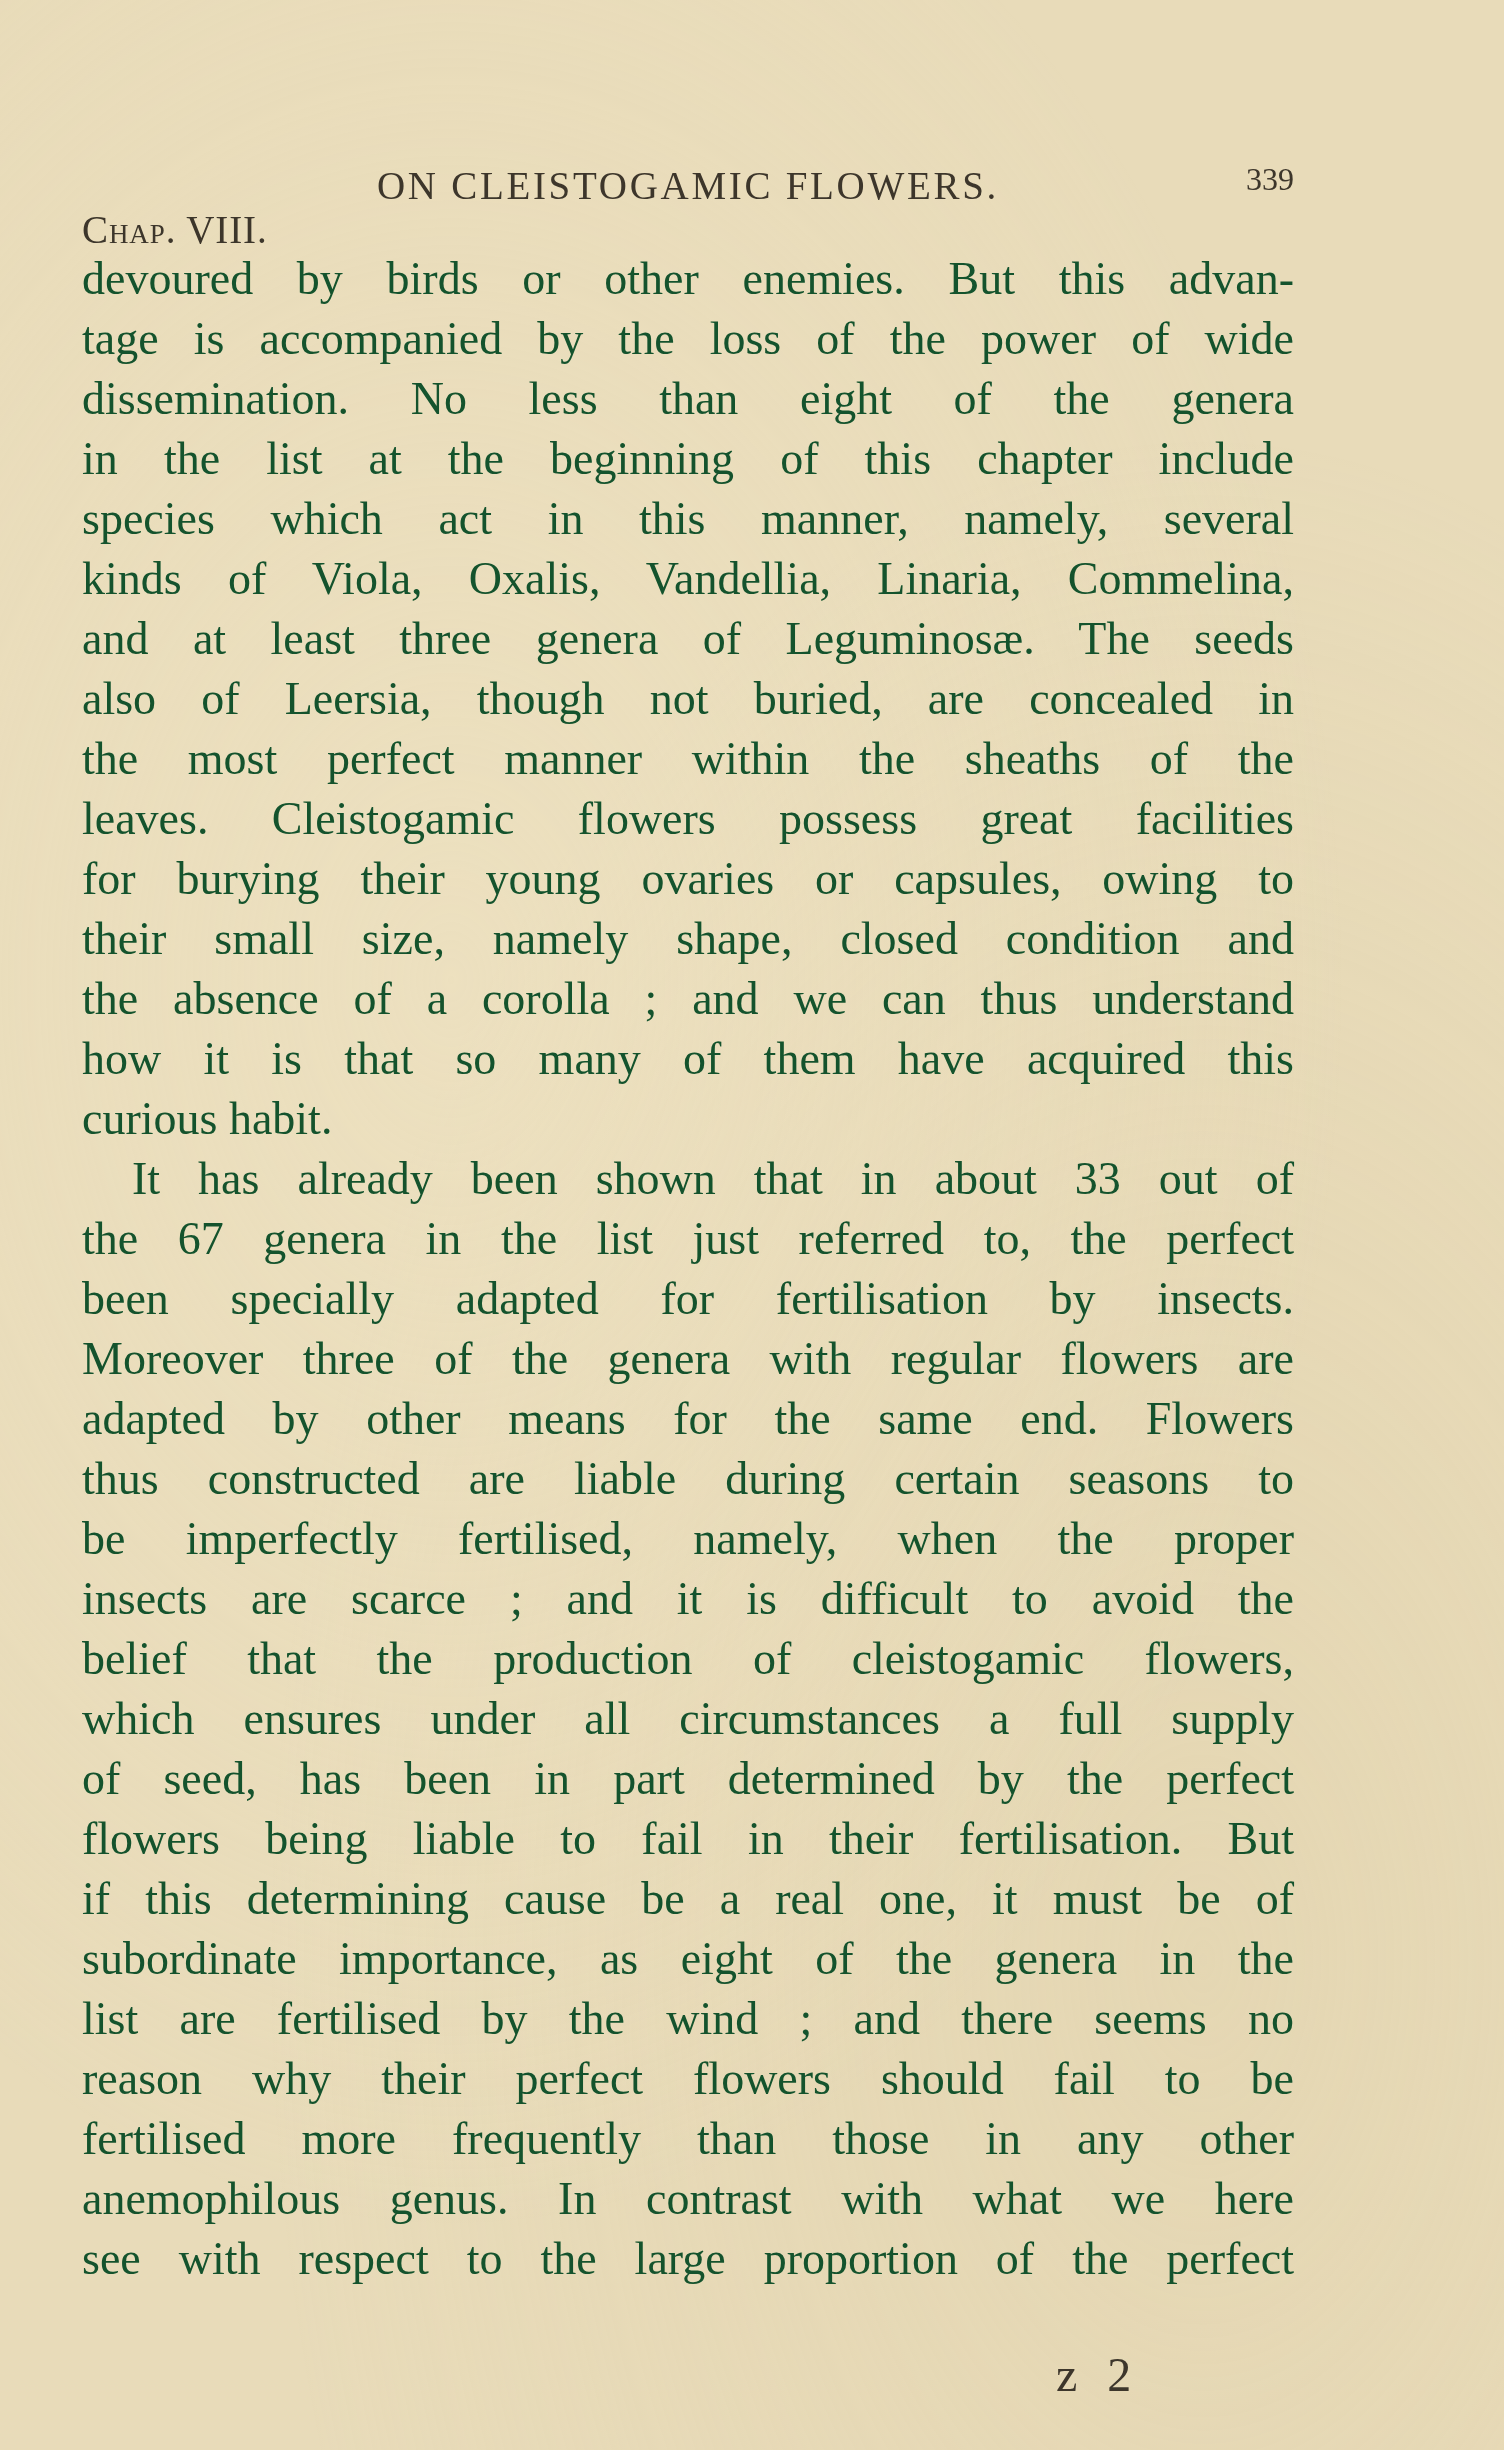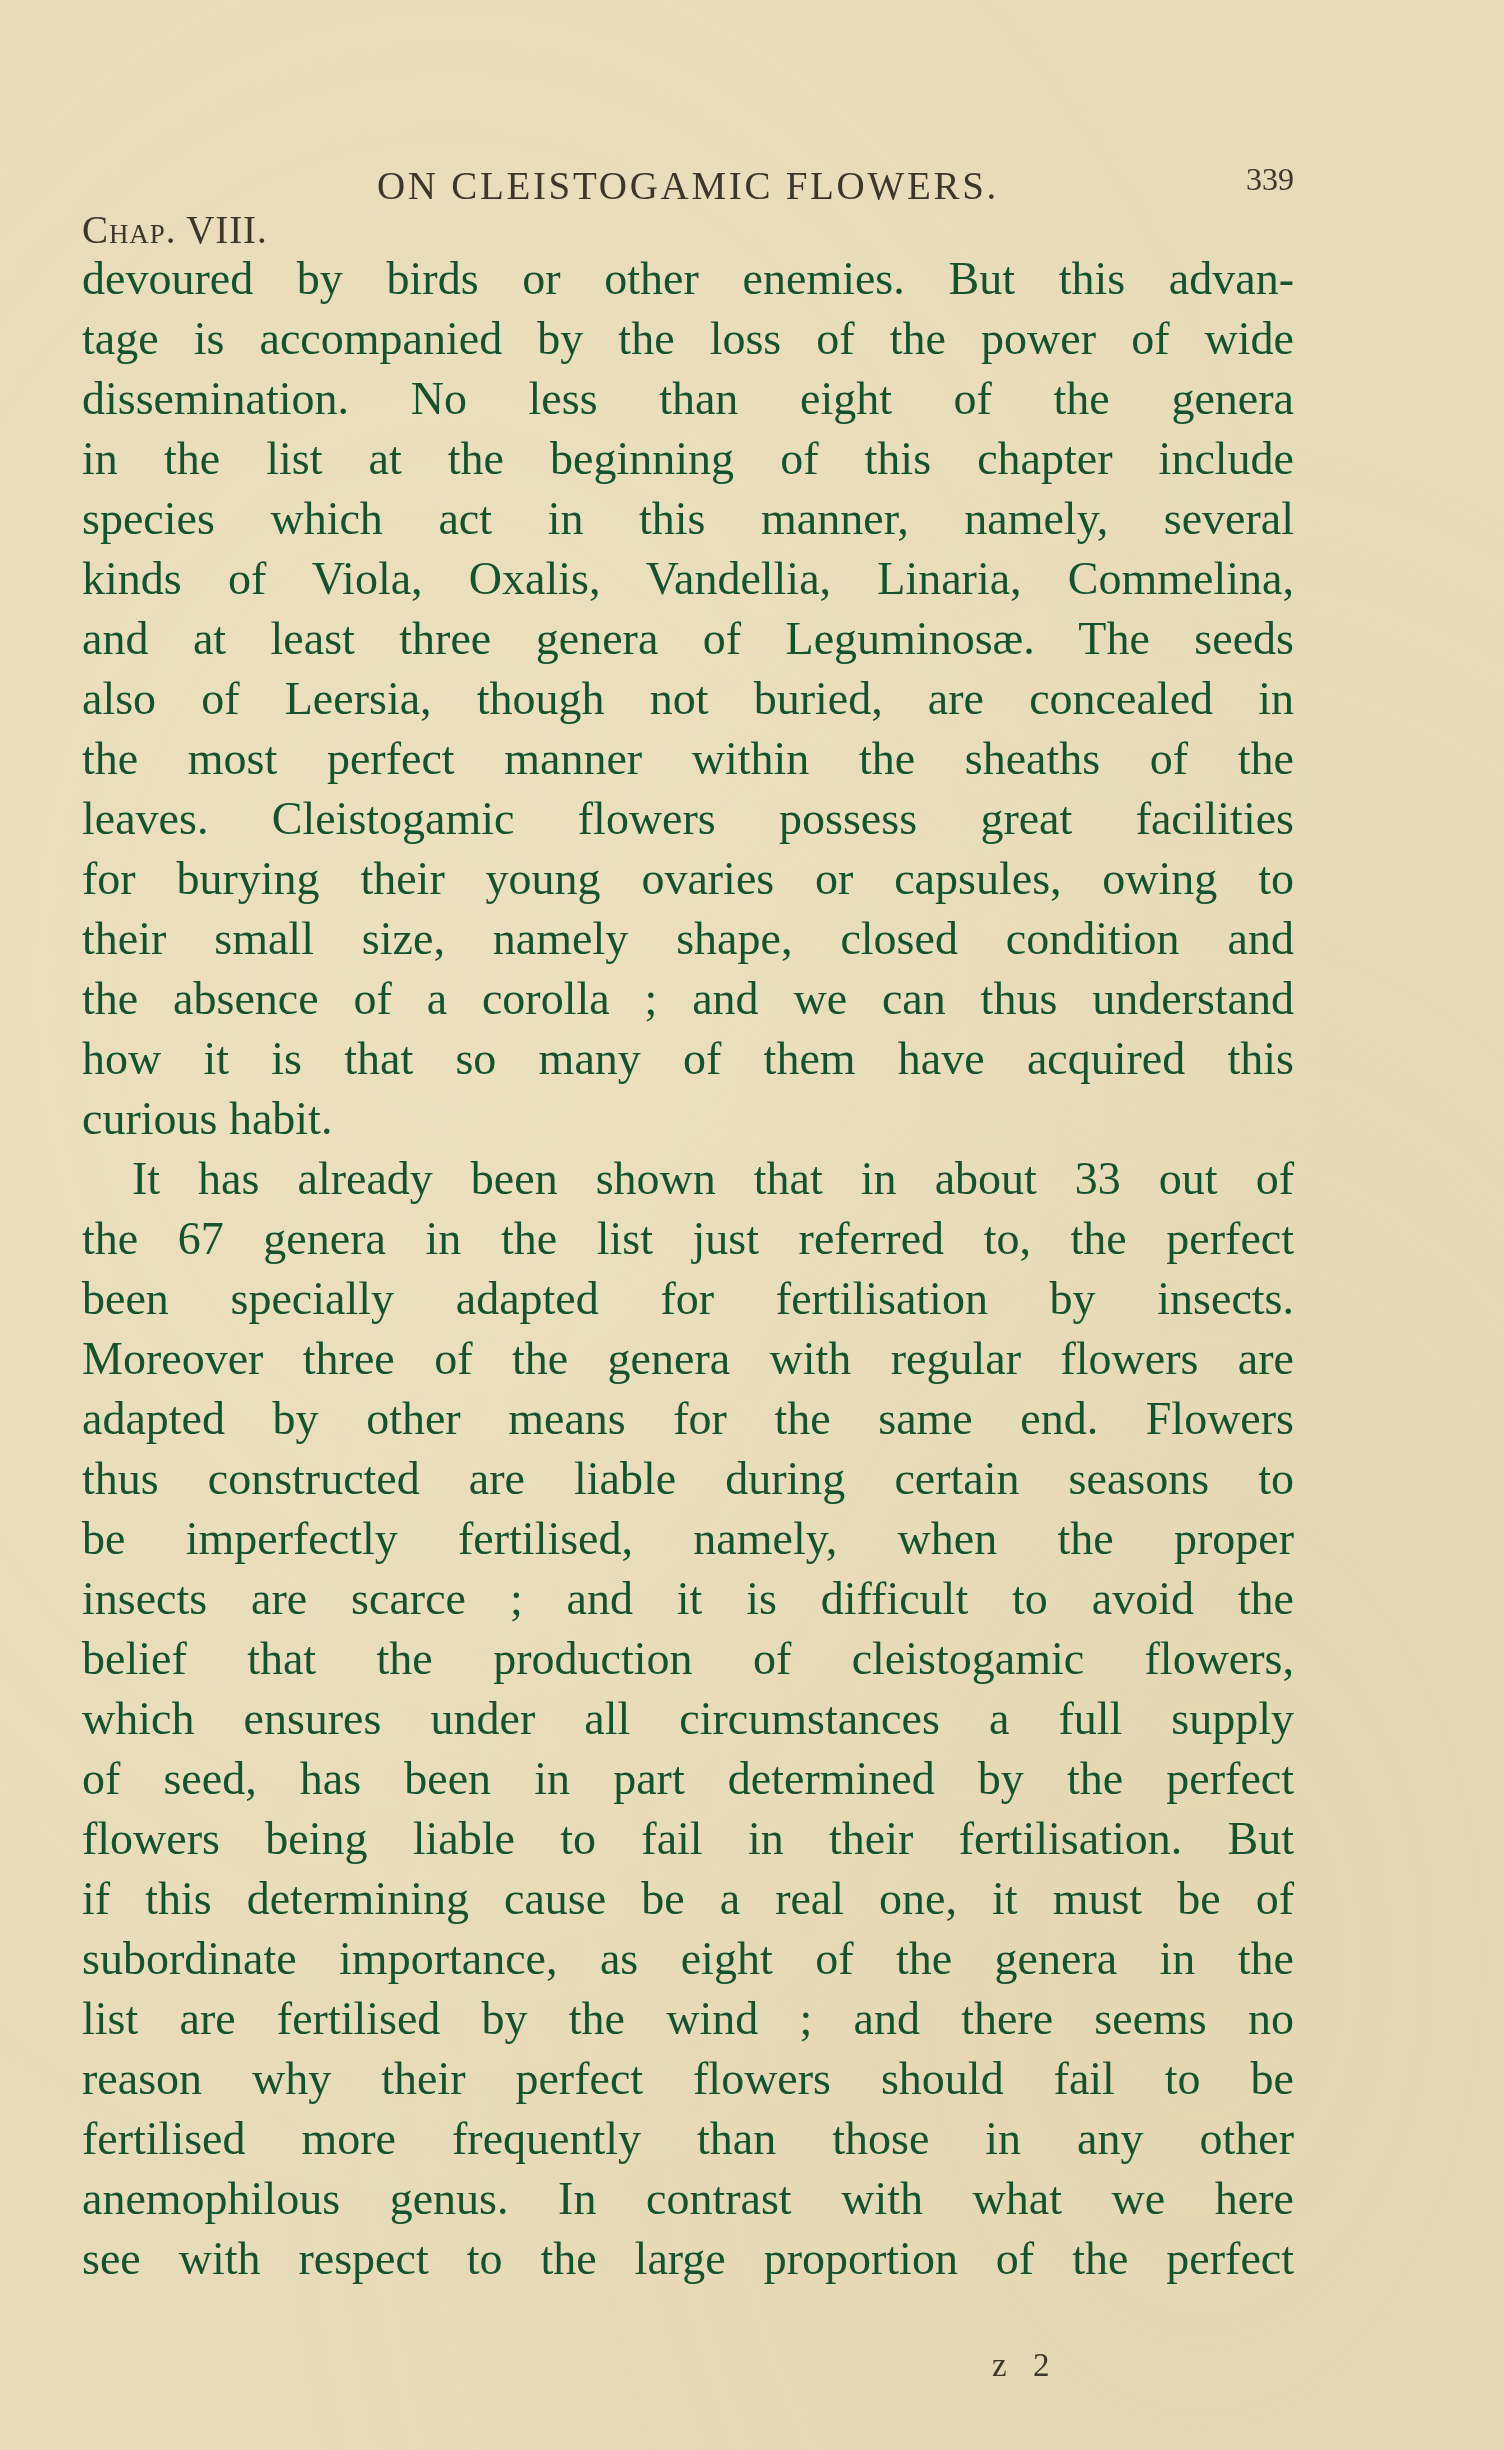--- a/index.html
+++ b/index.html
@@ -73,22 +73,22 @@
   }
   .line.last {
     text-align-last: left;
   }
   .line.indent {
     padding-left: 50px;
   }
   .signature {
     position: absolute;
     top: 2347px;
-    left: 992px;
-    font-size: 33px;
+    left: 1056px;
+    font-size: 48px;
     letter-spacing: 9px;
     color: #3d362b;
   }
 </style>
 </head>
 <body>
 
 <div class="page">
   <div class="running-head">
     <span class="chap">Chap. VIII.</span>

